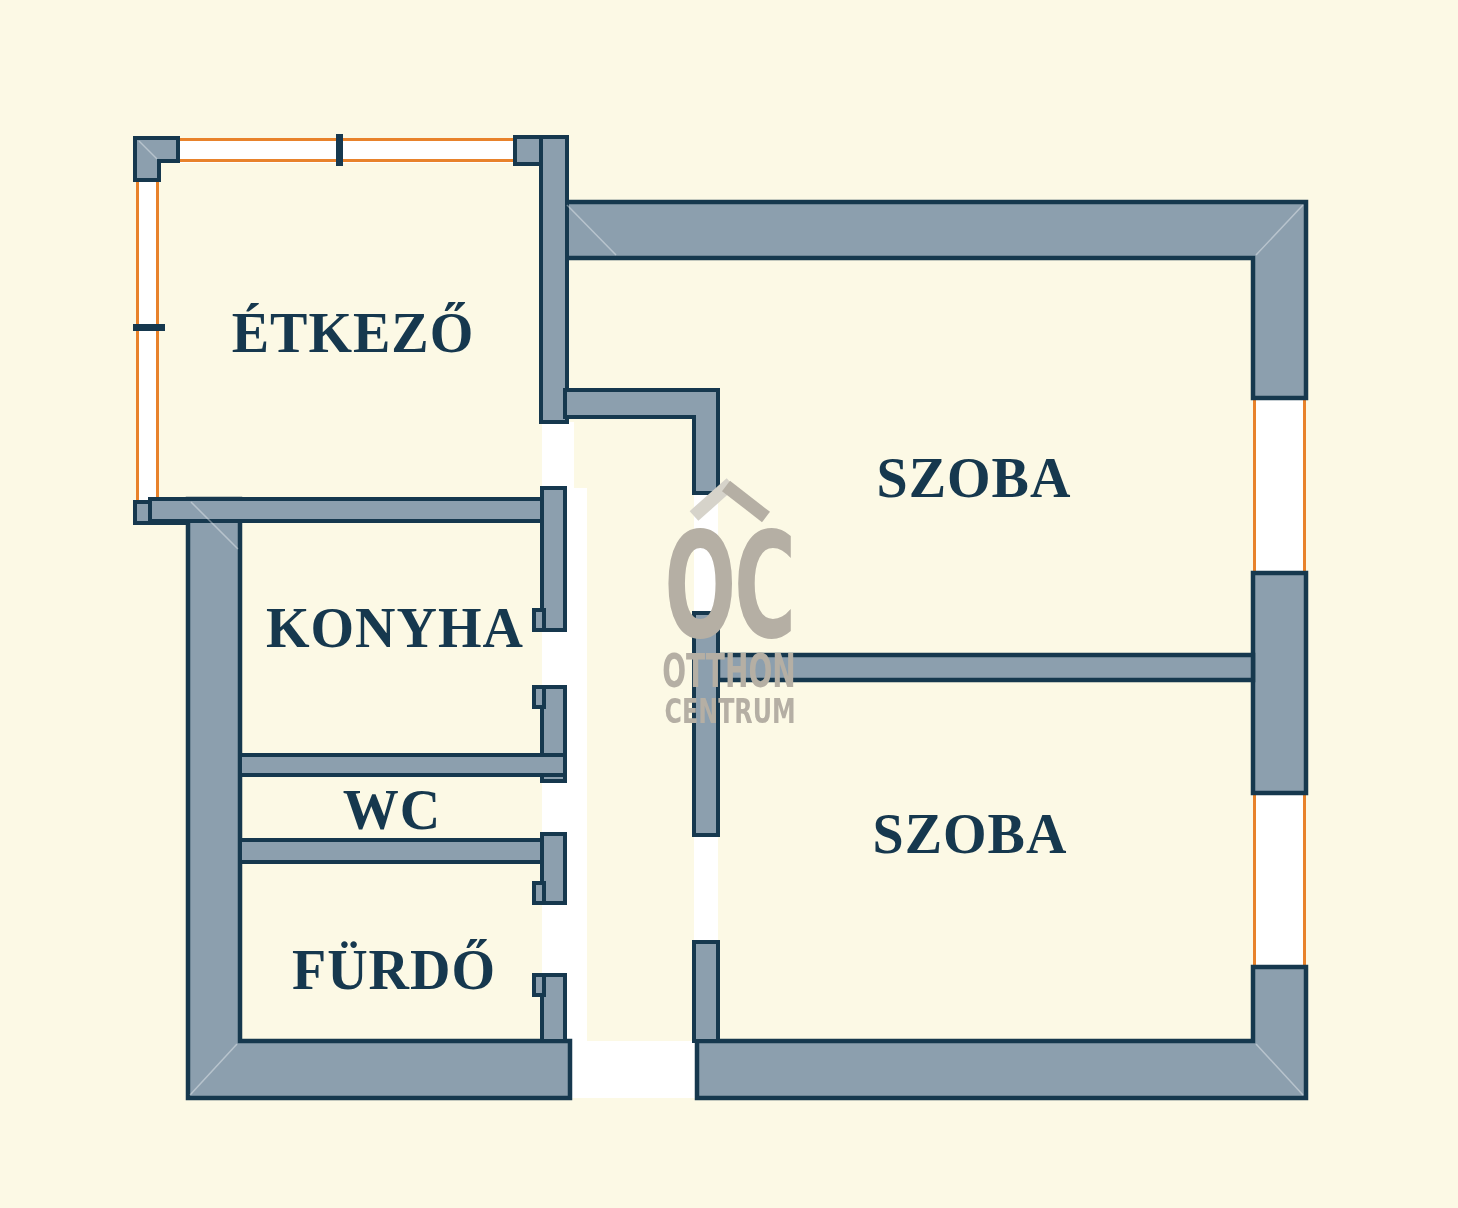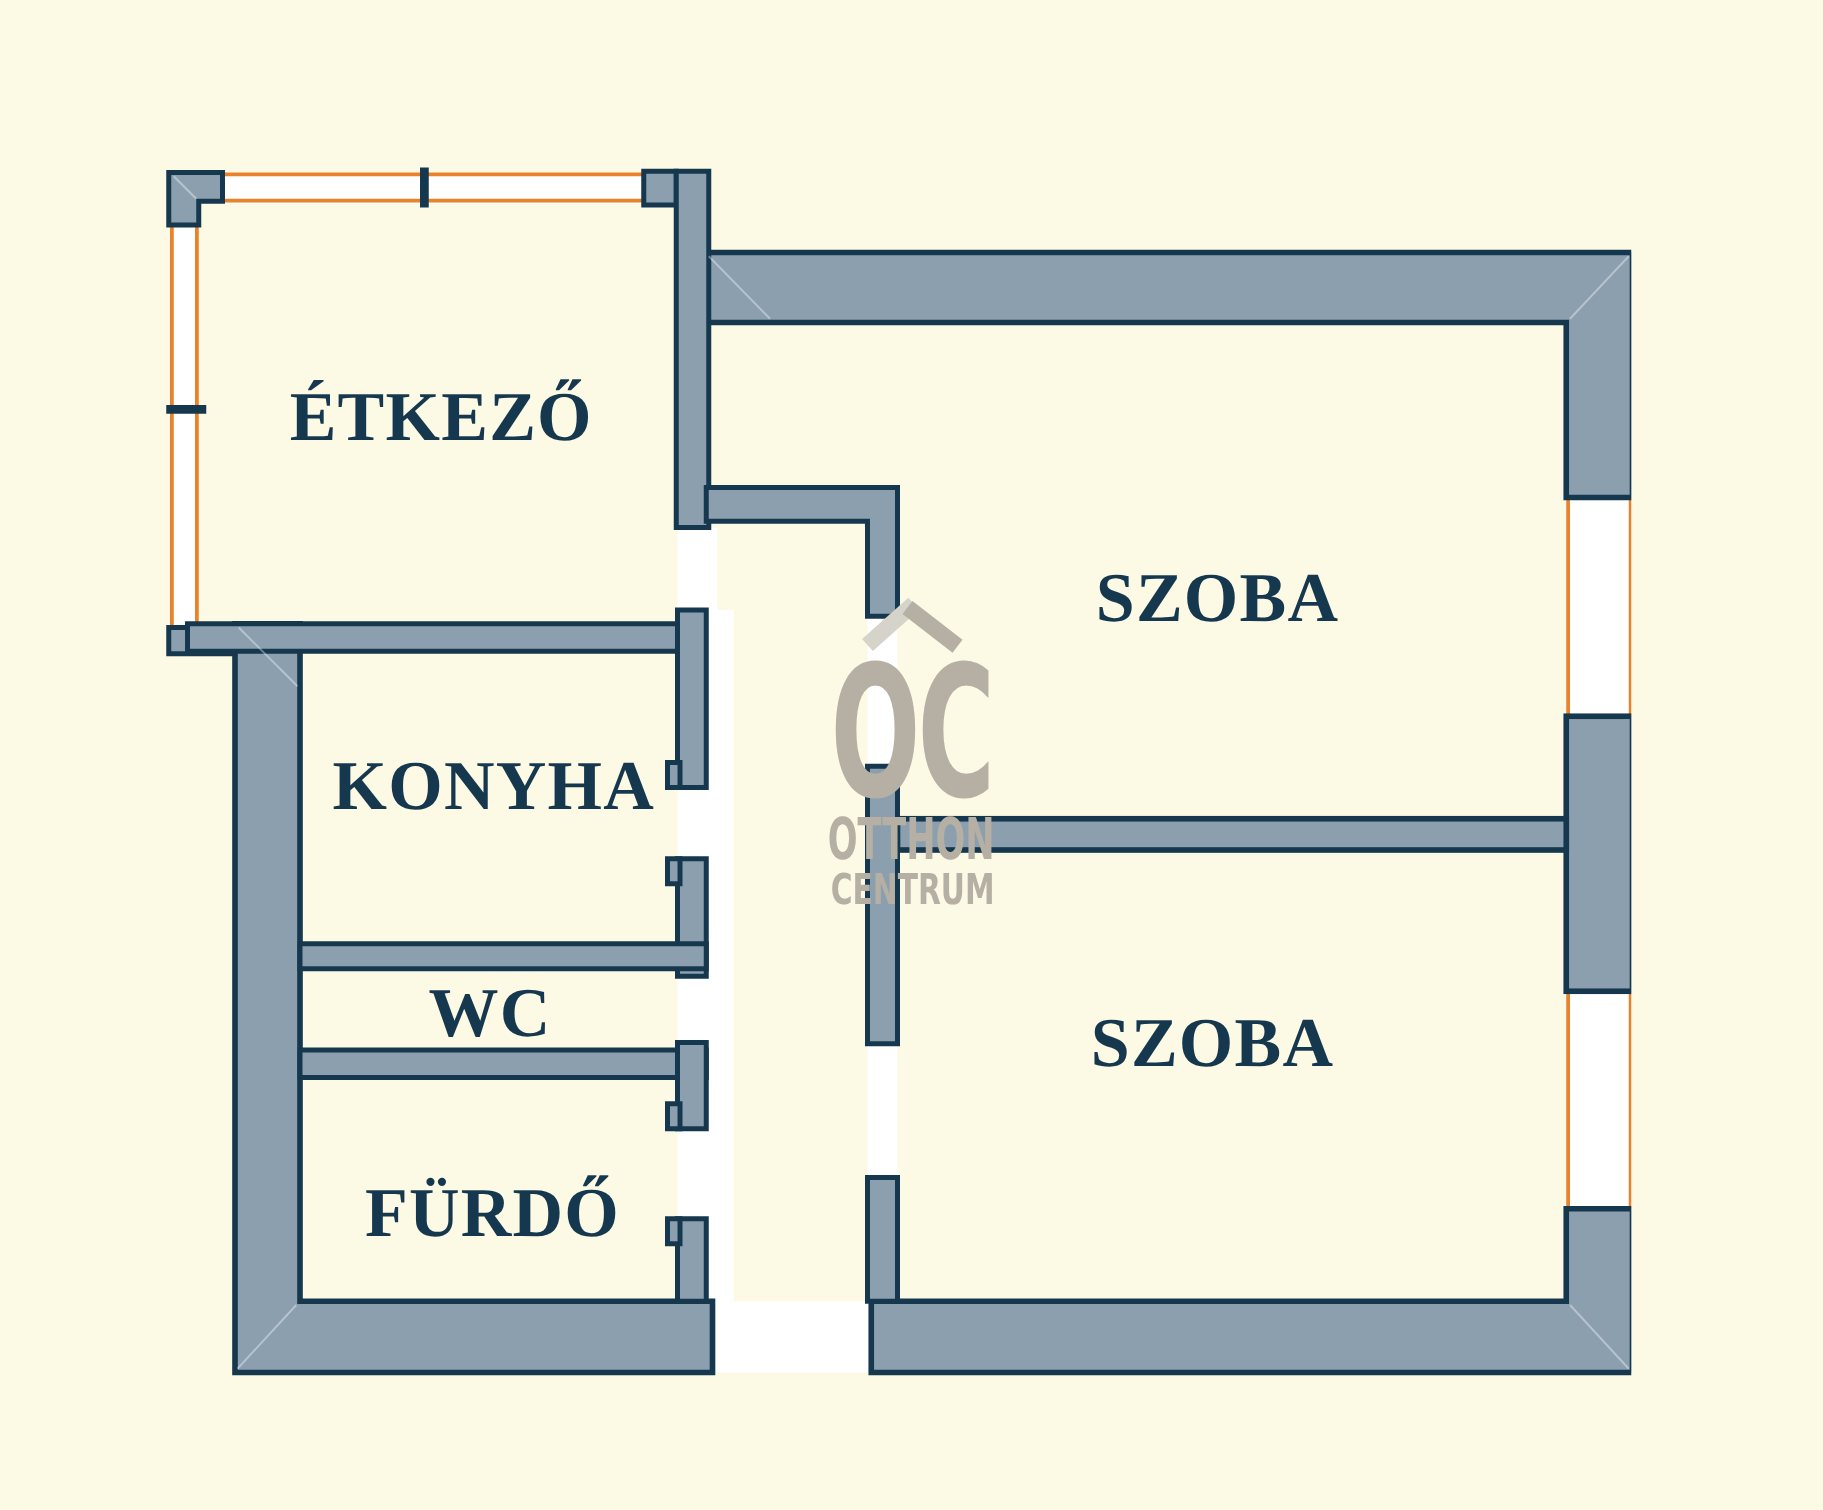--- a/index.html
+++ b/index.html
@@ -1,16 +1,16 @@
 <!DOCTYPE html>
 <html><head>
 <meta charset="utf-8">
 <style>
   html,body{margin:0;padding:0;background:#FCF9E5;}
-  .canvas{position:relative;width:1305px;height:1208px;background:#FCF9E5;overflow:hidden;}
+  .canvas{position:relative;width:1458px;height:1208px;background:#FCF9E5;overflow:hidden;}
   svg{position:absolute;inset:0;display:block;}
   .wall{fill:#8C9FAE;stroke:#16384E;stroke-width:4.5;stroke-linejoin:miter;}
   .wall-thin{stroke-width:4;}
   .navy{fill:#16384E;}
   .white{fill:#FFFFFF;}
   .orange{stroke:#E8822B;stroke-width:3;fill:none;}
   .miter{stroke:rgba(255,255,255,0.38);stroke-width:1.5;}
   .room-label{font-family:"Liberation Serif","DejaVu Serif",serif;font-weight:700;font-size:56px;
               fill:#16384E;letter-spacing:1px;text-anchor:middle;}
   .wm-text{fill:#B5AFA4;font-family:"DejaVu Sans","Liberation Sans",sans-serif;font-weight:700;text-anchor:middle;}

